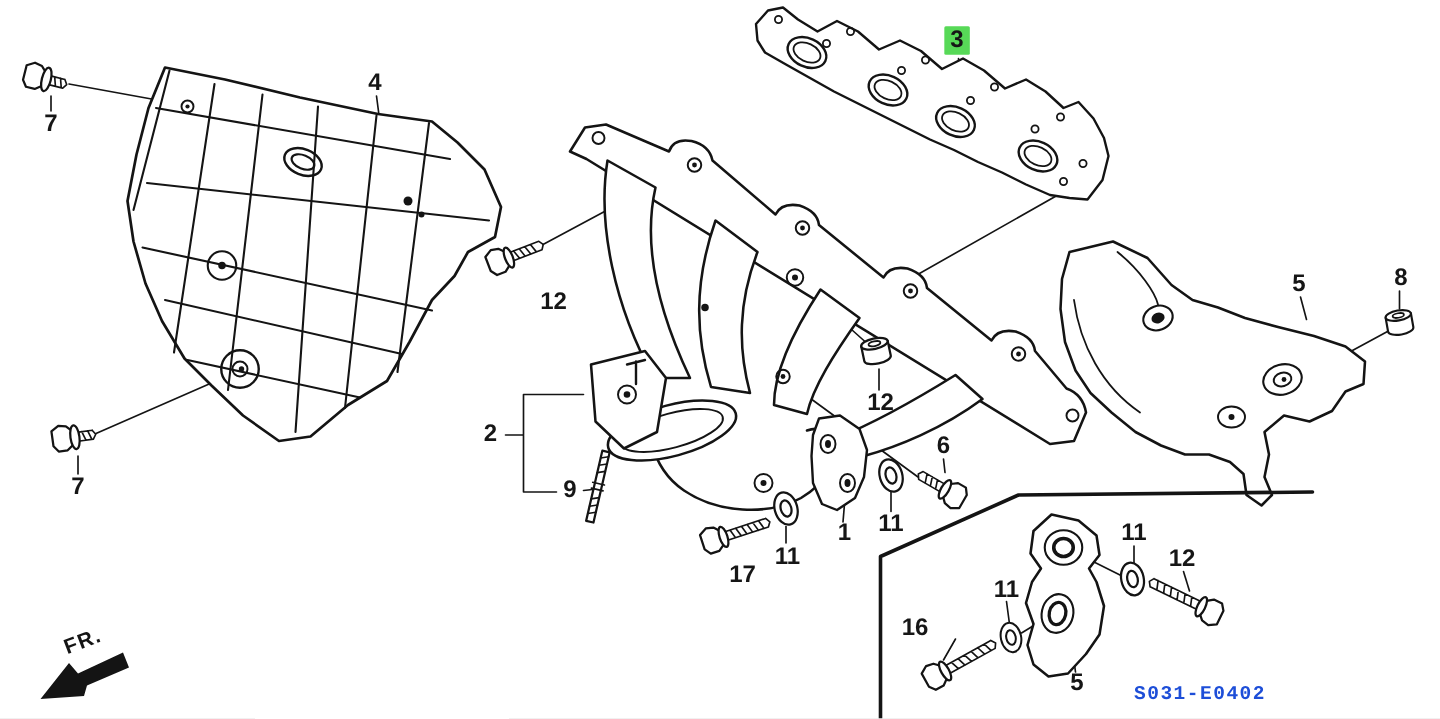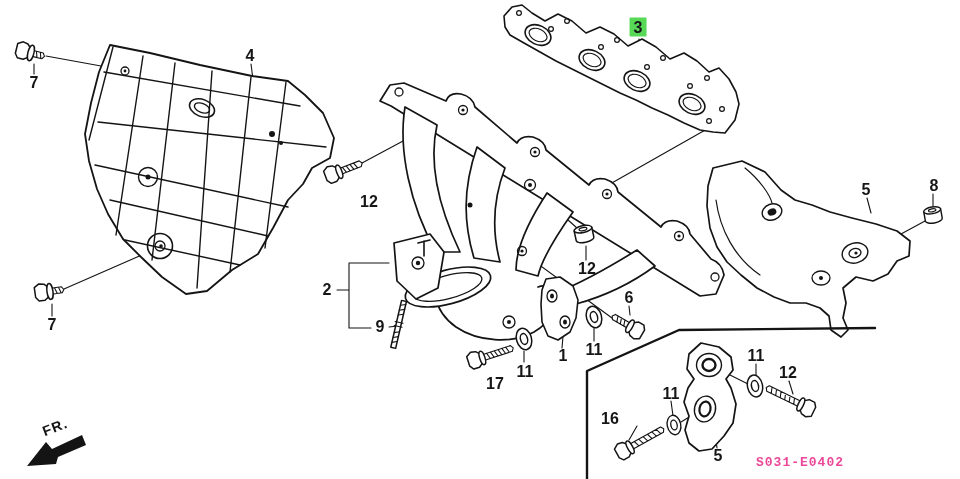--- a/index.html
+++ b/index.html
@@ -4,21 +4,21 @@
 <style>
   html,body{margin:0;padding:0;background:#e8e8e8;}
   .stage{position:relative;width:960px;height:479px;background:#ffffff;overflow:hidden;
          font-family:"Liberation Sans",sans-serif;}
   .stage svg{position:absolute;left:0;top:0;}
   .plabel{position:absolute;transform:translate(-50%,-50%);
           font:bold 16px "Liberation Sans",sans-serif;color:#161616;
           white-space:nowrap;line-height:1;z-index:5;}
   .plabel.highlighted{background:#57d957;padding:2px 4px 1px 4px;border-radius:1px;}
   .diagram-code{position:absolute;left:756px;top:455px;
-          font:bold 13px "Liberation Mono",monospace;letter-spacing:1px;color:#ec4899;z-index:5;}
+          font:bold 13px "Liberation Mono",monospace;letter-spacing:1px;color:#1d4ed8;z-index:5;}
   .fr-label{position:absolute;left:55px;top:427px;transform:translate(-50%,-50%) rotate(-21deg);
           font:bold 14px "Liberation Sans",sans-serif;letter-spacing:1px;color:#141414;z-index:5;}
 </style>
 </head>
 <body>
 
 <div class="stage">
 
 <svg width="960" height="479" viewBox="0 0 960 479" stroke="#141414" fill="none" stroke-linecap="round" stroke-linejoin="round">
 

